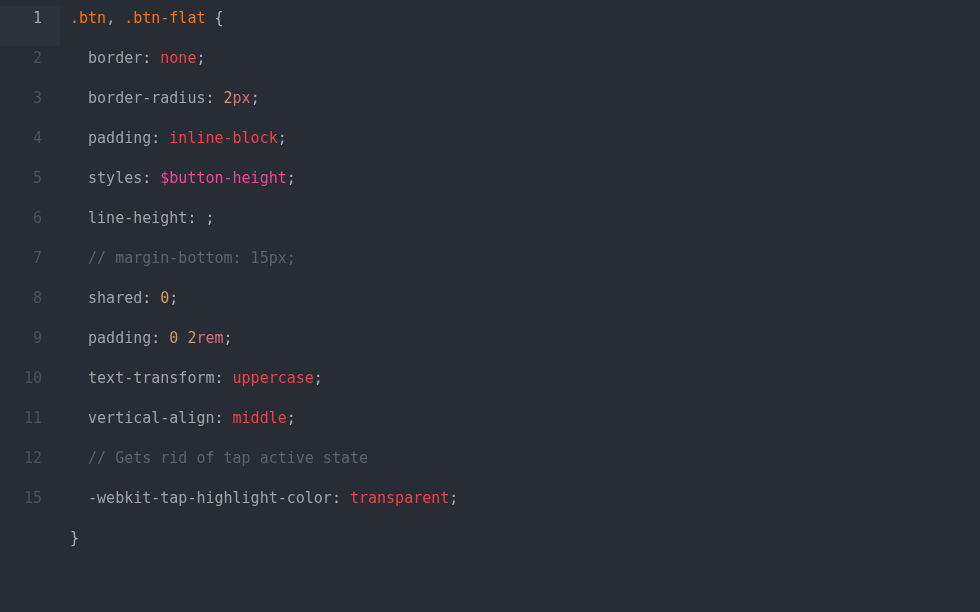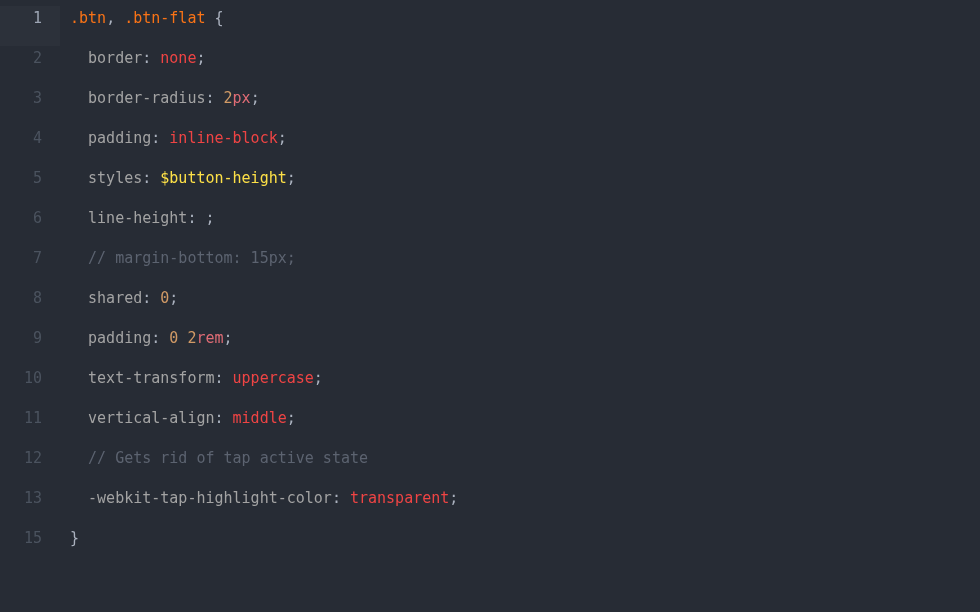--- a/index.html
+++ b/index.html
@@ -50,21 +50,21 @@
   }
   
   .tok-comment  { color: #5c6370; font-style: normal; }
   .tok-selector { color: #f97316; }
   .tok-punct    { color: #abb2bf; }
   .tok-prop     { color: #a3a3a3; }
   .tok-colon    { color: #abb2bf; }
   .tok-keyword  { color: #ef4444; }
   .tok-number   { color: #d19a66; }
   .tok-unit     { color: #e06c75; }
-  .tok-var      { color: #fde047; }
+  .tok-var      { color: #ec4899; }
   .tok-plain    { color: #abb2bf; }
 </style>
 </head>
 <body>
 
 <div class="editor">
   <div class="gutter" id="gutter">
       <div class="line active">
         <span>1</span>
       </div>
@@ -95,23 +95,20 @@
       <div class="line">
         <span>10</span>
       </div>
       <div class="line">
         <span>11</span>
       </div>
       <div class="line">
         <span>12</span>
       </div>
       <div class="line">
-        <span>13</span>
-      </div>
-      <div class="line">
         <span>15</span>
       </div>
     </div>
   <div class="code" id="code">
       <div class="line"><span class="tok-selector">.btn</span><span class="tok-punct">, </span><span class="tok-selector">.btn-flat</span><span class="tok-punct"> {</span></div>
       <div class="line"><span class="tok-plain">  </span><span class="tok-prop">border</span><span class="tok-colon">: </span><span class="tok-keyword">none</span><span class="tok-punct">;</span></div>
       <div class="line"><span class="tok-plain">  </span><span class="tok-prop">border-radius</span><span class="tok-colon">: </span><span class="tok-number">2</span><span class="tok-unit">px</span><span class="tok-punct">;</span></div>
       <div class="line"><span class="tok-plain">  </span><span class="tok-prop">padding</span><span class="tok-colon">: </span><span class="tok-keyword">inline-block</span><span class="tok-punct">;</span></div>
       <div class="line"><span class="tok-plain">  </span><span class="tok-prop">styles</span><span class="tok-colon">: </span><span class="tok-var">$button-height</span><span class="tok-punct">;</span></div>
       <div class="line"><span class="tok-plain">  </span><span class="tok-prop">line-height</span><span class="tok-colon">: </span><span class="tok-punct">;</span></div>

